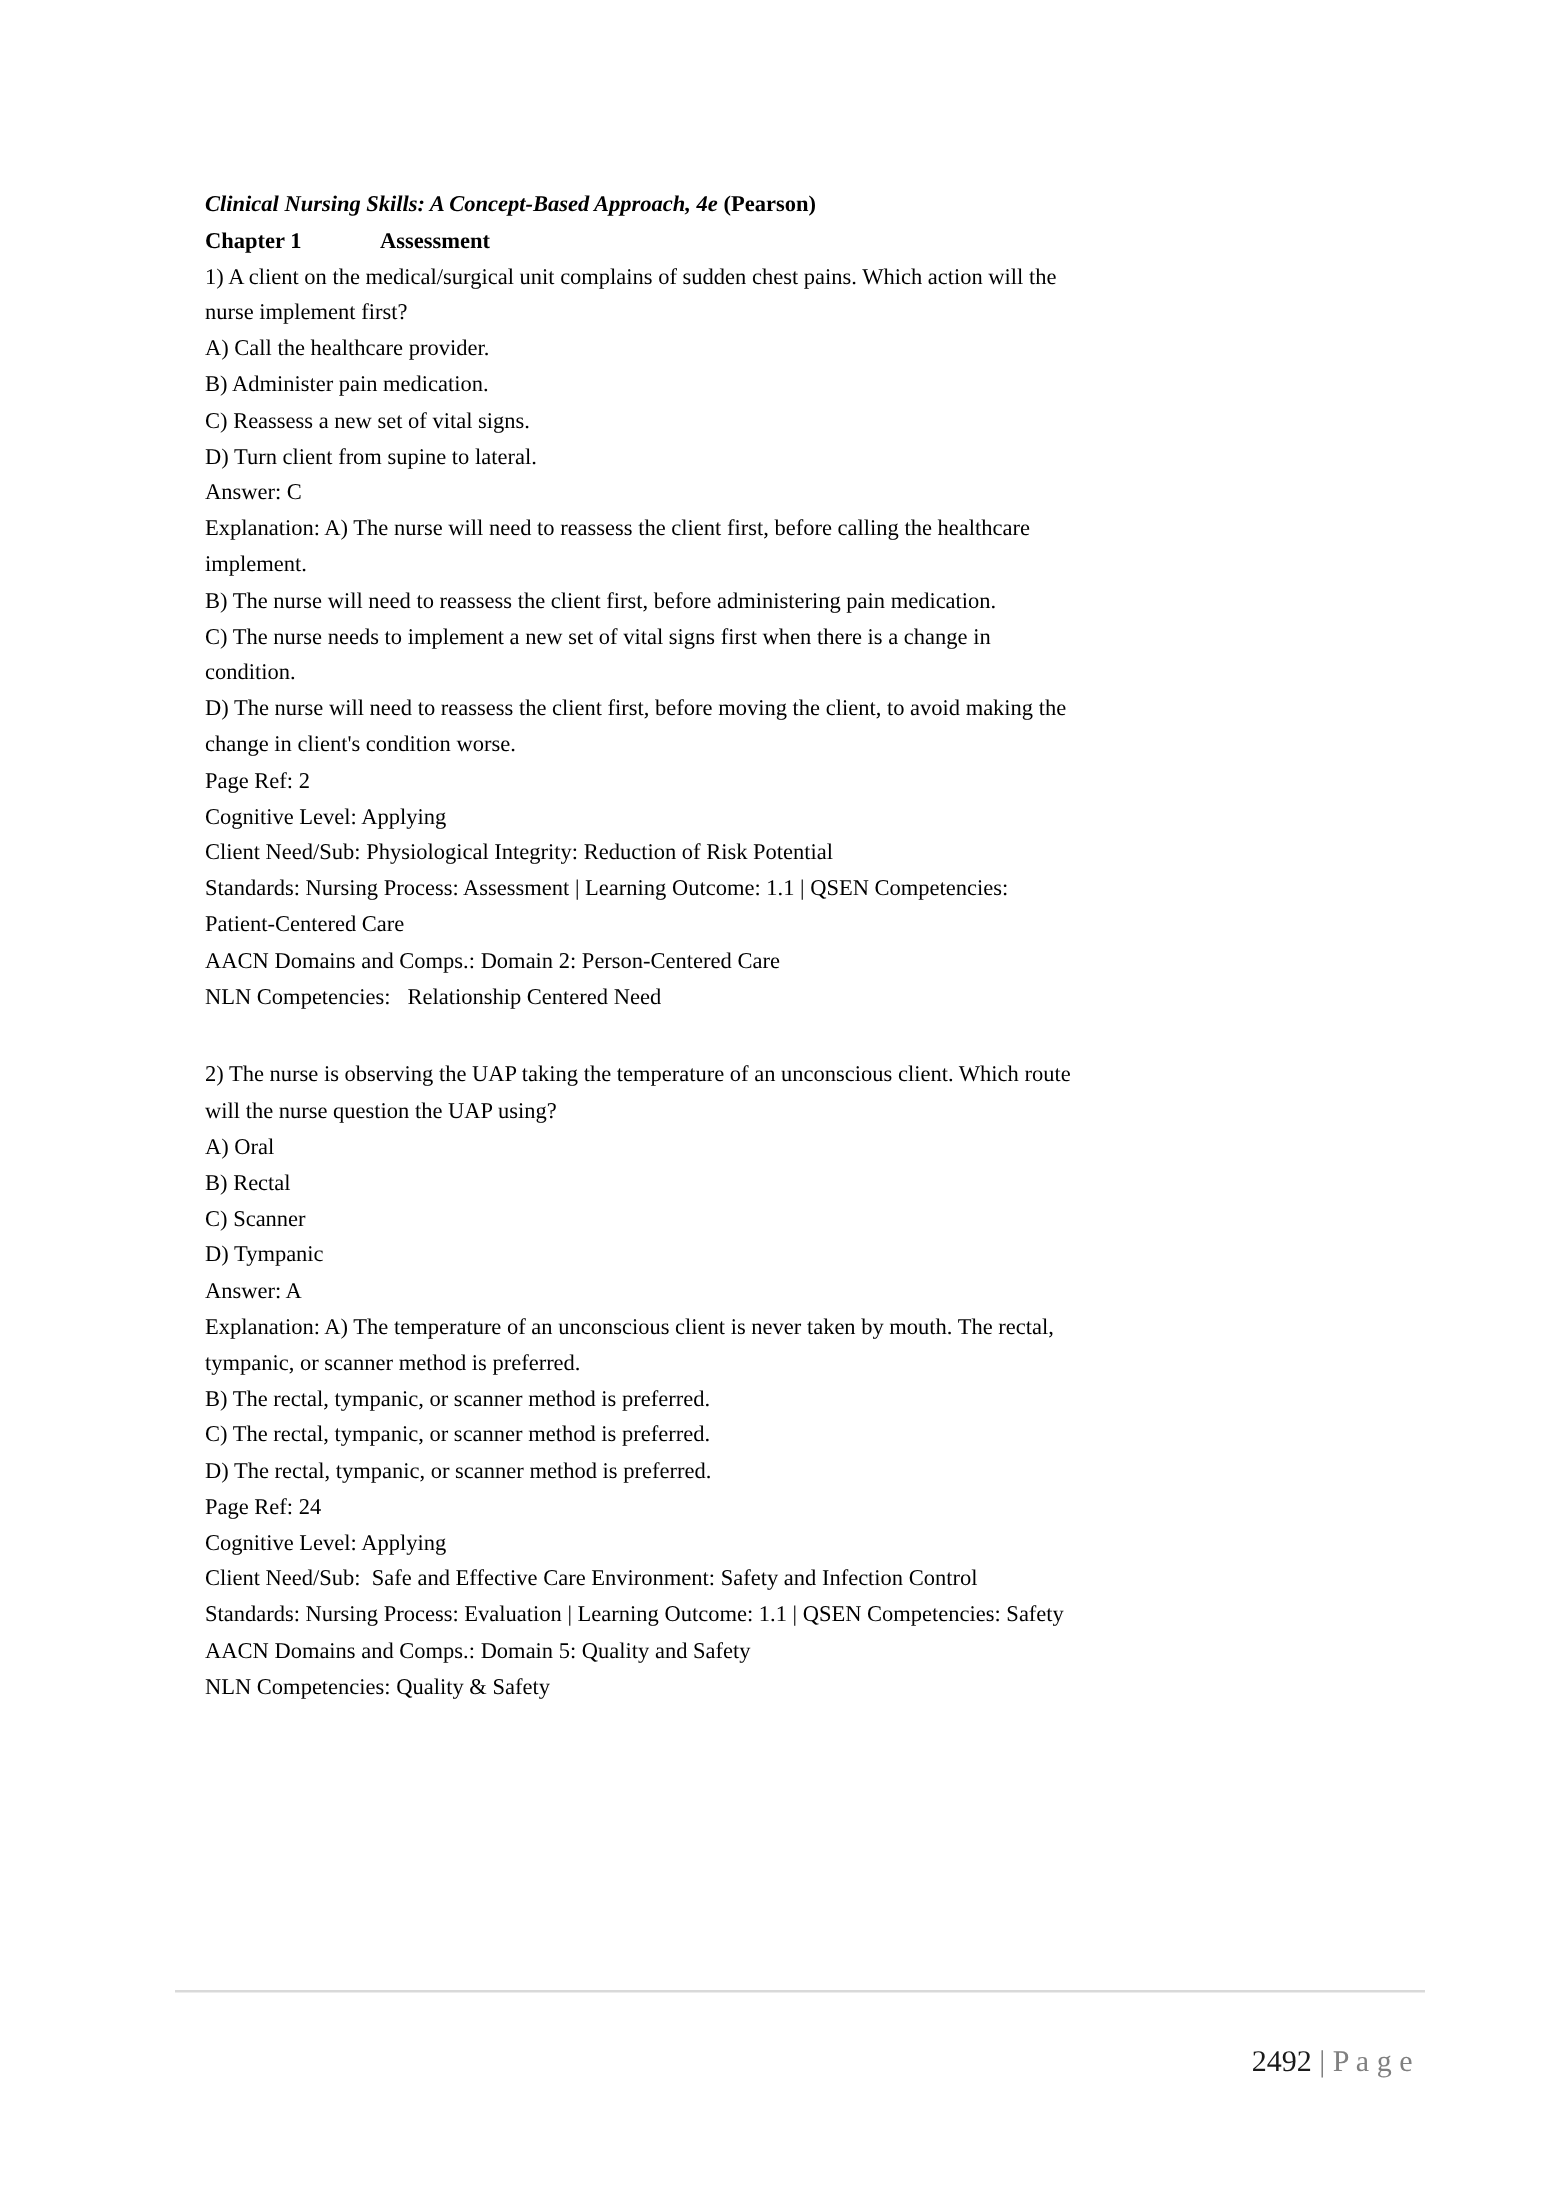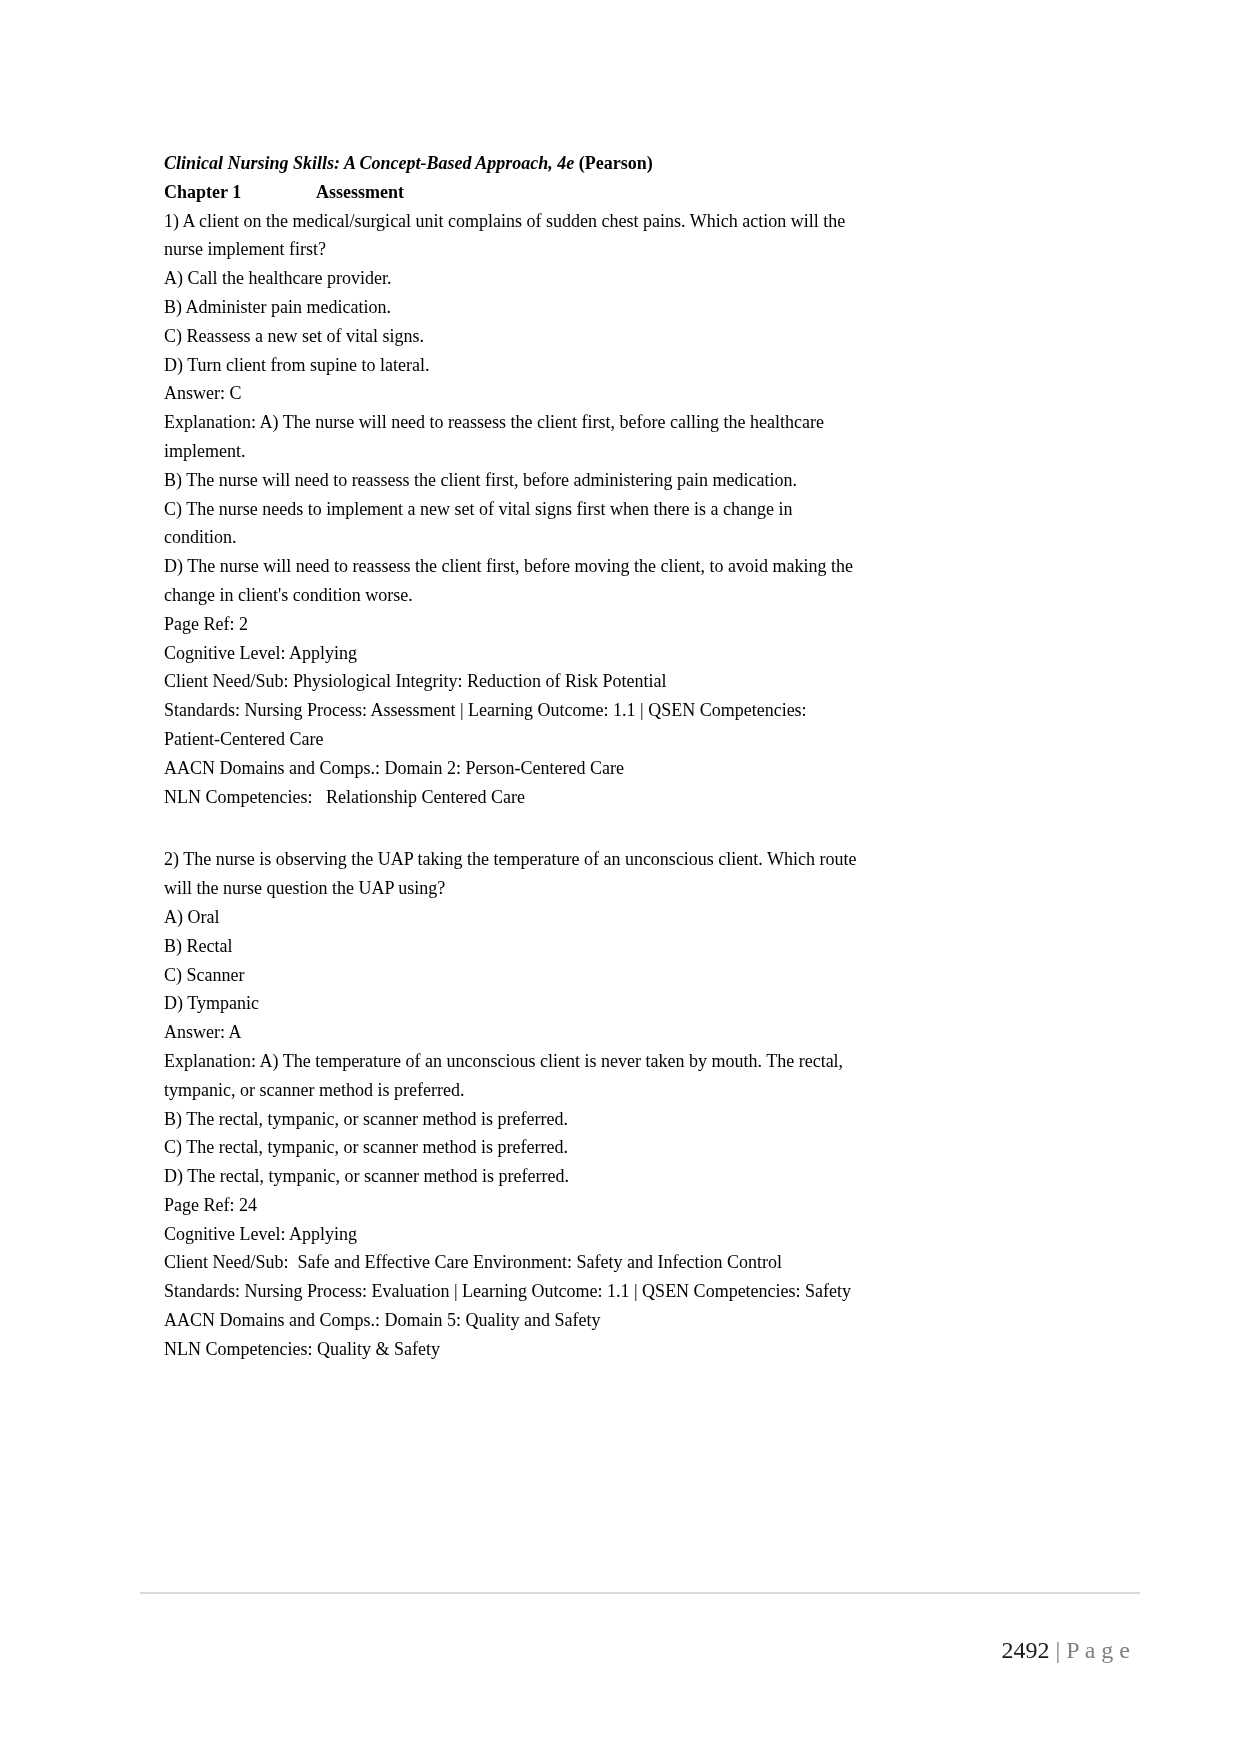--- a/index.html
+++ b/index.html
@@ -35,21 +35,20 @@
   .publisher {
     font-weight: bold;
   }
   .chapter-label {
     display: inline-block;
     min-width: 140px;
     font-weight: bold;
   }
   .chapter-title {
     font-weight: bold;
-    margin-left: 12px;
   }
   .question {
     display: block;
   }
   .question.first {
   }
   .question.second {
     margin-top: 34px;
   }
   .line {
@@ -106,21 +105,21 @@
         <div class="line">C) The nurse needs to implement a new set of vital signs first when there is a change in</div>
         <div class="line">condition.</div>
         <div class="line">D) The nurse will need to reassess the client first, before moving the client, to avoid making the</div>
         <div class="line">change in client's condition worse.</div>
         <div class="line">Page Ref: 2</div>
         <div class="line">Cognitive Level: Applying</div>
         <div class="line">Client Need/Sub: Physiological Integrity: Reduction of Risk Potential</div>
         <div class="line">Standards: Nursing Process: Assessment | Learning Outcome: 1.1 | QSEN Competencies:</div>
         <div class="line">Patient-Centered Care</div>
         <div class="line">AACN Domains and Comps.: Domain 2: Person-Centered Care</div>
-        <div class="line">NLN Competencies:   Relationship Centered Care</div>
+        <div class="line">NLN Competencies:   Relationship Centered Need</div>
       </section>
     <section class="question second">
         <div class="line">2) The nurse is observing the UAP taking the temperature of an unconscious client. Which route</div>
         <div class="line">will the nurse question the UAP using?</div>
         <div class="line">A) Oral</div>
         <div class="line">B) Rectal</div>
         <div class="line">C) Scanner</div>
         <div class="line">D) Tympanic</div>
         <div class="line">Answer: A</div>
         <div class="line">Explanation: A) The temperature of an unconscious client is never taken by mouth. The rectal,</div>

